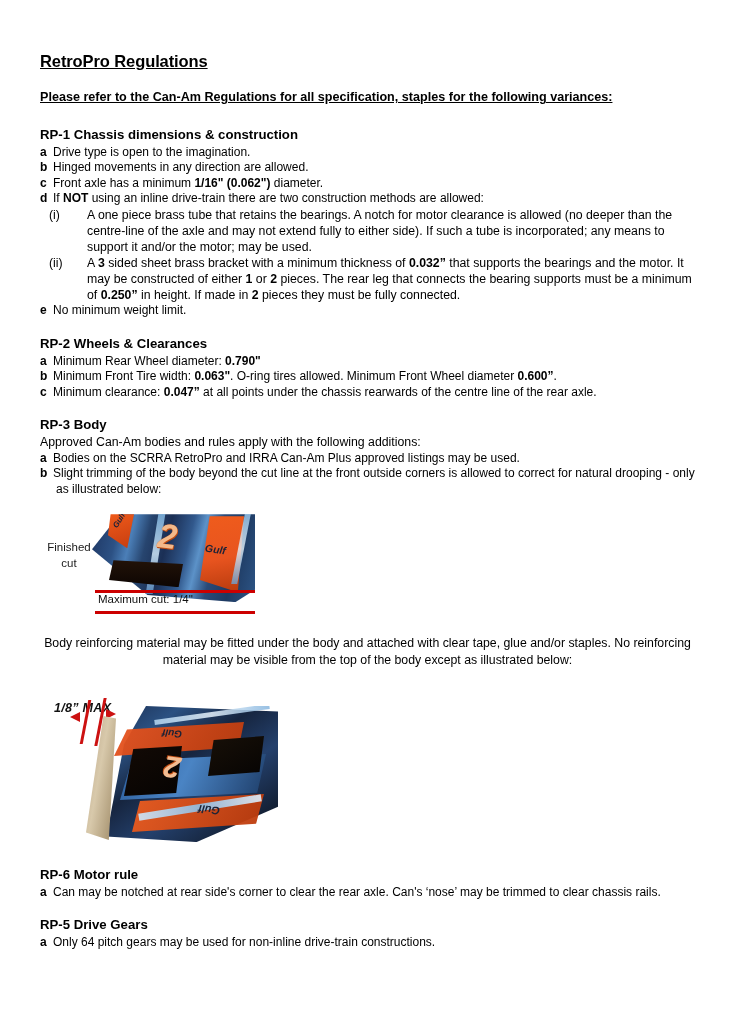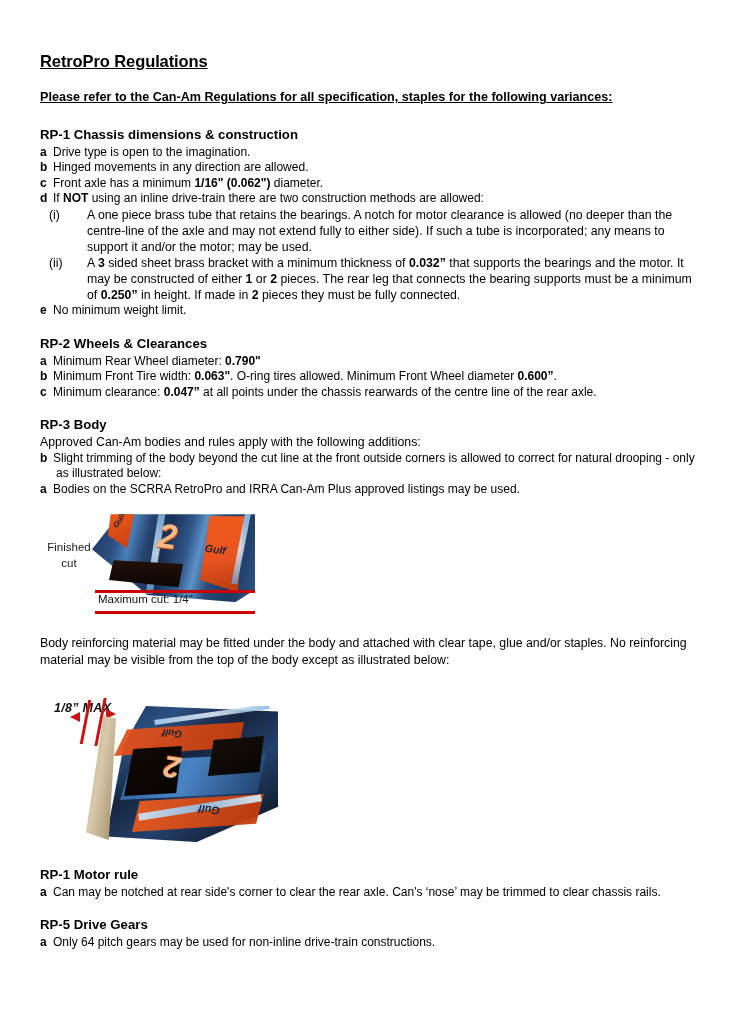--- a/index.html
+++ b/index.html
@@ -90,20 +90,21 @@
   .prohibited {
     font-size: 12.3px;
     font-weight: bold;
     line-height: 1.29;
     margin: 0;
   }
   .para {
     font-size: 12.3px;
     line-height: 1.34;
     margin: 0;
+    text-align: center;
   }
   b, strong { font-weight: bold; }
 
   .gap-s { height: 11px; }
   .gap-l { height: 21px; }
 
   
   .fig1 {
     position: relative;
     width: 215px;
@@ -411,23 +412,23 @@
       <p class="item"><span class="mk">b</span><span>Minimum Front Tire width: </span><b>0.063"</b><span>. O-ring tires allowed. Minimum Front Wheel diameter </span><b>0.600”</b><span>.</span></p>
 
       <p class="item"><span class="mk">c</span><span>Minimum clearance: </span><b>0.047”</b><span> at all points under the chassis rearwards of the centre line of the rear axle.</span></p>
     </div>
 
     <div class="sec tight">
       <div class="sec-head">RP-3 Body</div>
 
       <p class="line">Approved Can-Am bodies and rules apply with the following additions:</p>
 
+      <p class="item"><span class="mk">a</span><span>Bodies on the SCRRA RetroPro and IRRA Can-Am Plus approved listings may be used.</span></p>
+
       <p class="item"><span class="mk">b</span><span>Slight trimming of the body beyond the cut line at the front outside corners is allowed to correct for natural drooping - only as illustrated below:</span></p>
-
-      <p class="item"><span class="mk">a</span><span>Bodies on the SCRRA RetroPro and IRRA Can-Am Plus approved listings may be used.</span></p>
 
       <div class="fig1">
         <div class="photo">
           <div class="body-shape"></div>
           <div class="orange-left"></div>
           <div class="orange-right"></div>
           <div class="stripe-a"></div>
           <div class="stripe-b"></div>
           <div class="dark-edge"></div>
           <div class="num2">2</div>
@@ -463,21 +464,21 @@
           <div class="gulf-a">Gulf</div>
           <div class="gulf-b">Gulf</div>
           <div class="lip"></div>
         </div>
       </div>
     </div>
 
     <div class="gap-s"></div>
 
     <div class="sec">
-      <div class="sec-head">RP-1 Motor rule</div>
+      <div class="sec-head">RP-6 Motor rule</div>
       <p class="item"><span class="mk">a</span><span>Can may be notched at rear side's corner to clear the rear axle. Can's ‘nose’ may be trimmed to clear chassis rails.</span></p>
     </div>
 
     <div class="sec">
       <div class="sec-head">RP-5 Drive Gears</div>
       <p class="item"><span class="mk">a</span><span>Only 64 pitch gears may be used for non-inline drive-train constructions.</span></p>
     </div>
 
     <div class="gap-s"></div>
 

